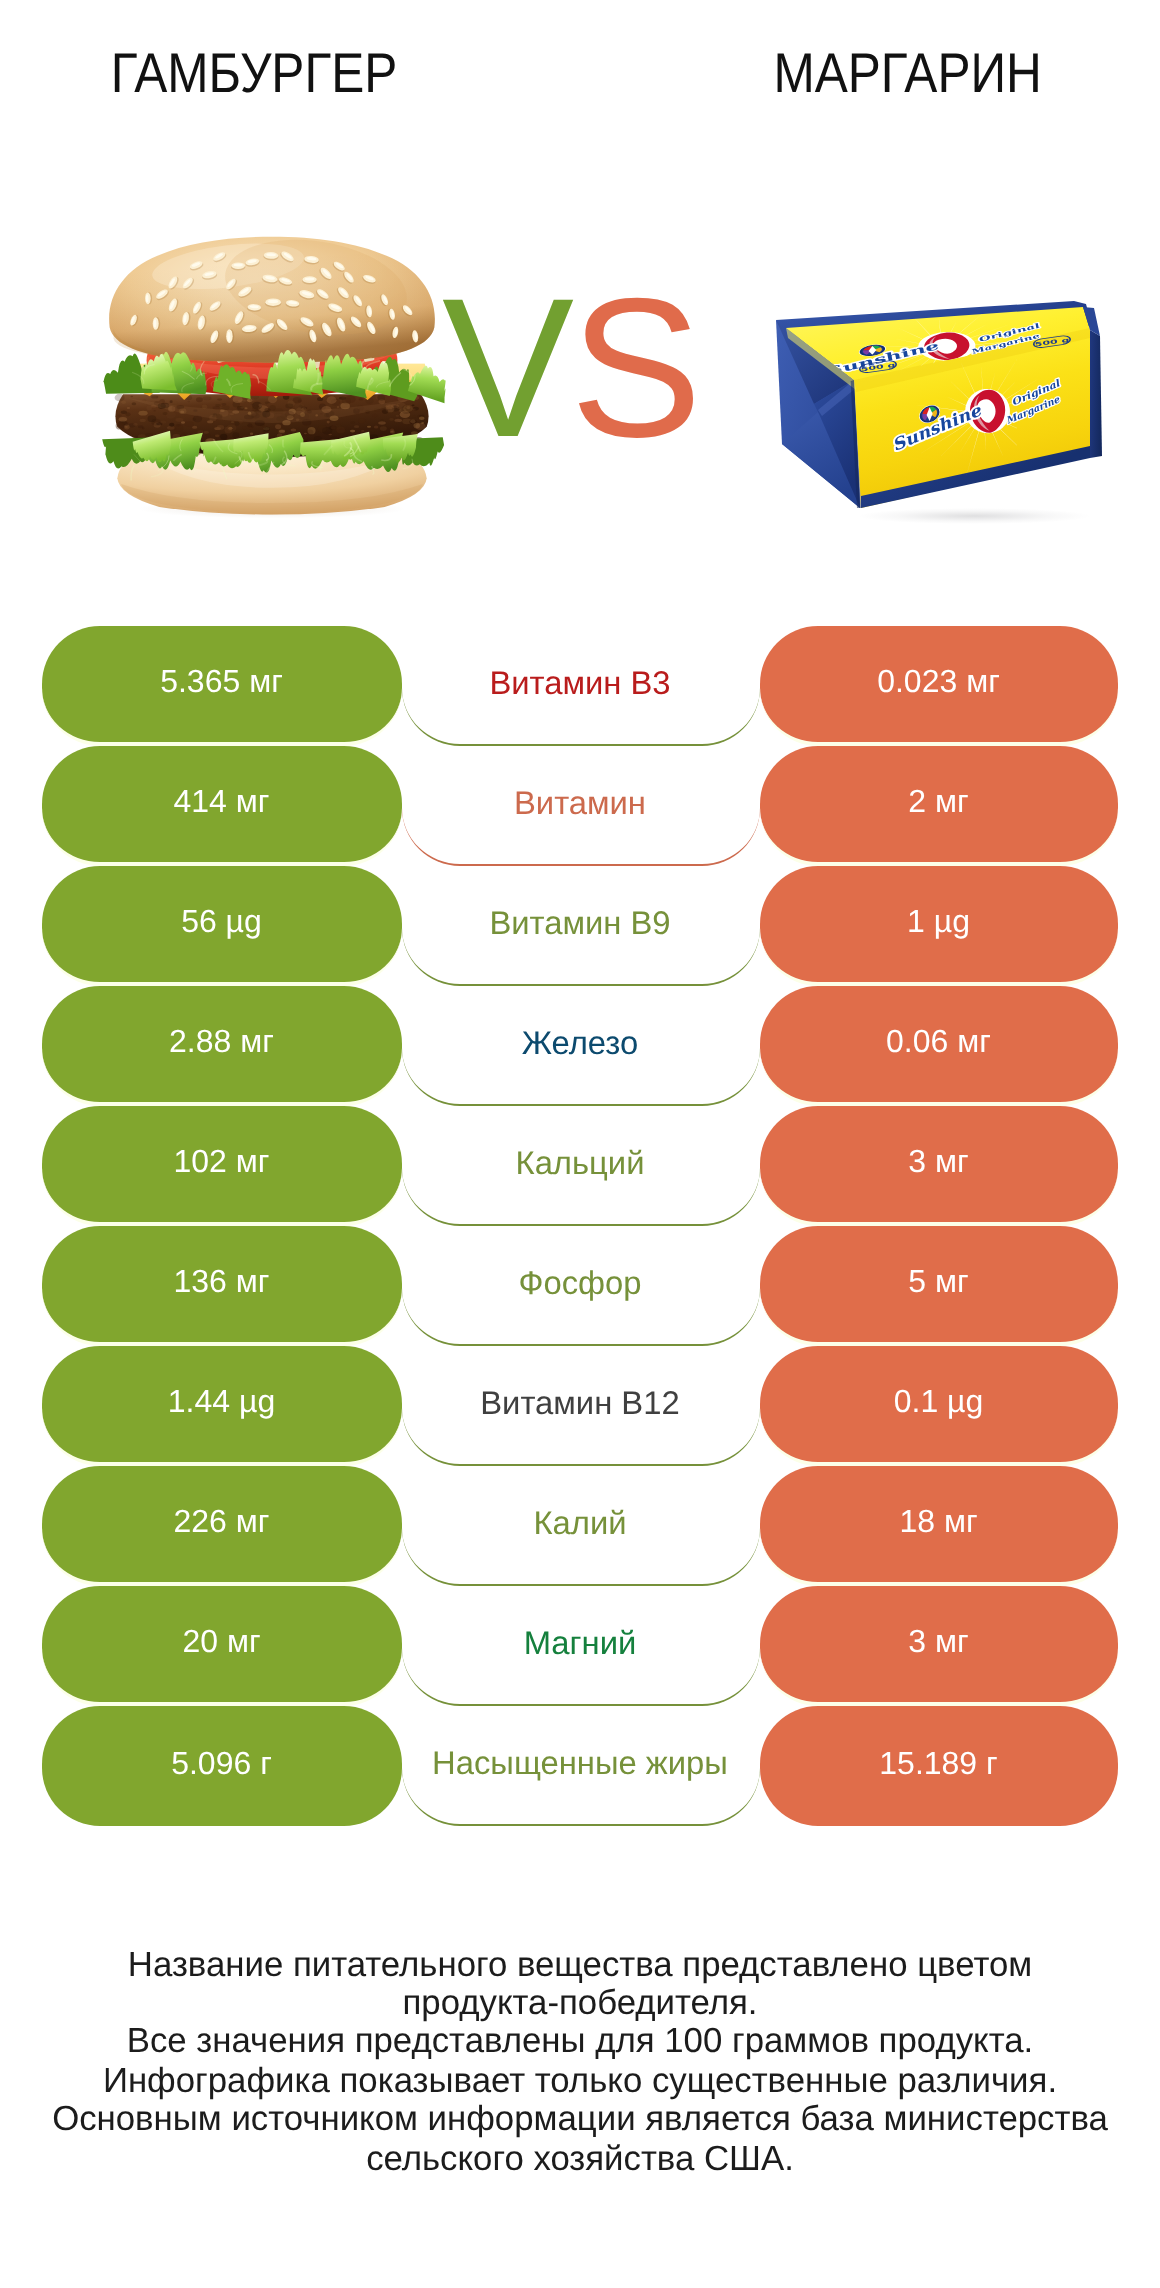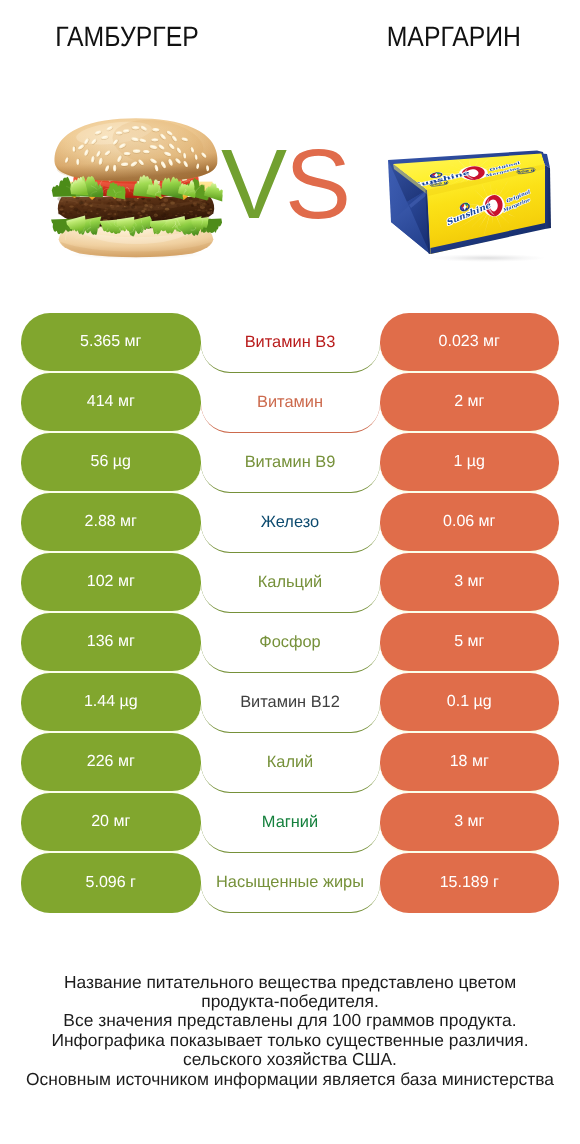--- a/index.html
+++ b/index.html
@@ -1155,16 +1155,16 @@
           <div class="cell m" style="color: rgb(118, 145, 58); border-bottom-color: rgb(118, 145, 58);">Насыщенные жиры</div>
           <div class="cell r">15.189 г</div>
         </div>
       </div>
     </div>
   <div class="foot">
       <div>Название питательного вещества представлено цветом</div>
       <div>продукта-победителя.</div>
       <div>Все значения представлены для 100 граммов продукта.</div>
       <div>Инфографика показывает только существенные различия.</div>
+      <div>Основным источником информации является база министерства</div>
       <div>сельского хозяйства США.</div>
-      <div>Основным источником информации является база министерства</div>
     </div>
 </div>
 
 </body></html>

